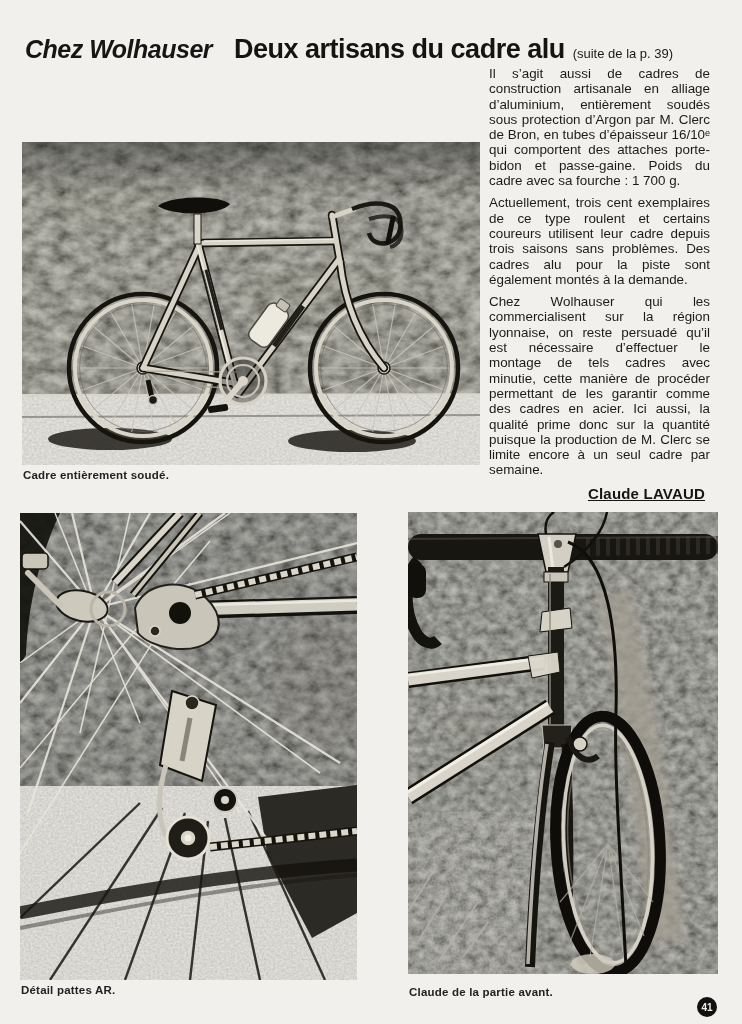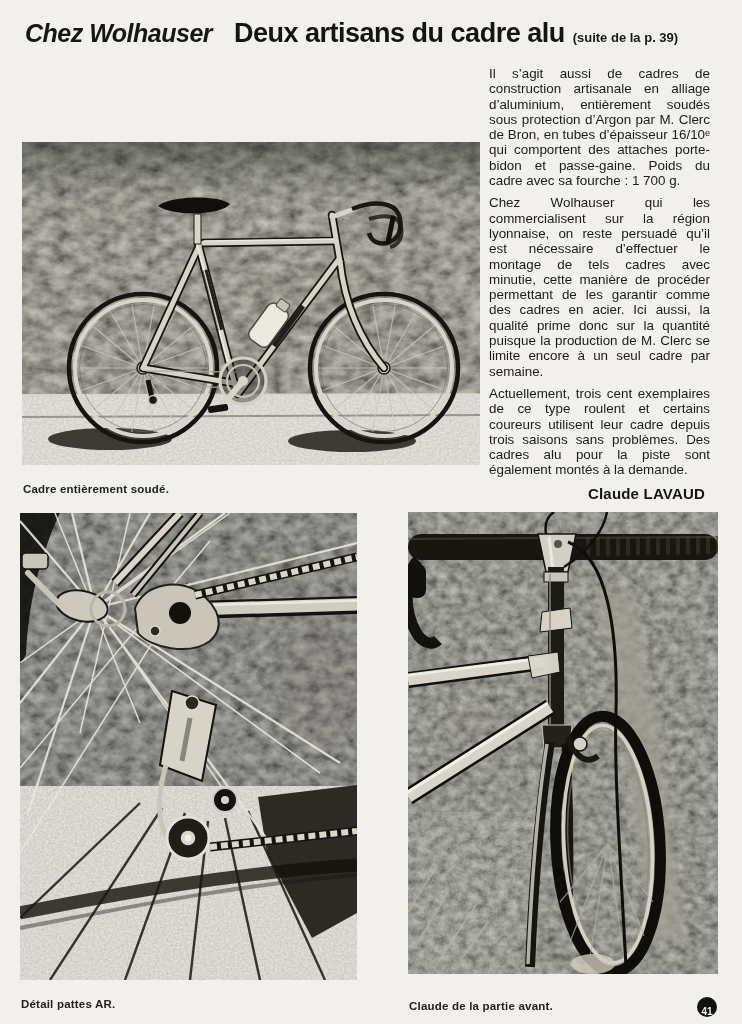--- a/index.html
+++ b/index.html
@@ -3,54 +3,53 @@
 <meta charset="utf-8">
 <style>
   html,body{margin:0;padding:0;}
   body{background:#dcdad6;font-family:"Liberation Sans","DejaVu Sans",sans-serif;}
   .page{
     position:relative;width:742px;height:1024px;margin:0 auto;
     background:#f2f0ec;overflow:hidden;
     box-shadow:0 0 6px rgba(0,0,0,.25);
   }
   
-  .masthead{position:absolute;left:25px;top:18px;display:flex;align-items:baseline;white-space:nowrap;}
+  .masthead{position:absolute;left:25px;top:34px;display:flex;align-items:baseline;white-space:nowrap;}
   .t1{font-style:italic;font-weight:700;font-size:25px;letter-spacing:-0.5px;color:#161616;}
   .t2{font-weight:700;font-size:27px;letter-spacing:-0.5px;color:#141414;margin-left:22px;}
-  .t3{font-weight:700;font-size:13px;color:#1a1a1a;margin-left:8px;}
+  .t3{font-weight:400;font-size:13px;color:#1a1a1a;margin-left:8px;}
   
   figure{margin:0;padding:0;position:absolute;}
   .ph-main{left:22px;top:142px;width:458px;height:323px;}
   .ph-rear{left:20px;top:513px;width:337px;height:467px;}
   .ph-front{left:408px;top:512px;width:310px;height:462px;}
   figure svg{display:block;width:100%;height:100%;}
   .caption{
     position:absolute;font-weight:700;font-size:11.5px;color:#222;
     letter-spacing:.2px;
-    margin-top:14px;
   }
   .cap-main{left:23px;top:469px;}
   .cap-rear{left:21px;top:984px;text-align:right;}
   .cap-front{left:409px;top:986px;}
   
   .article{
     position:absolute;left:489px;top:66px;width:221px;color:#1b1b1b;
   }
   .article p{
     margin:0 0 7px 0;font-size:13.4px;line-height:15.3px;
     text-align:justify;text-justify:inter-word;hyphens:manual;
   }
   .byline{
     margin-top:3px;text-align:right;padding-right:5px;
-    font-weight:700;font-size:15px;color:#151515;letter-spacing:.2px;
+    font-weight:700;font-size:15px;color:#151515;letter-spacing:.2px;text-decoration:underline;
   }
   
   .page-number{
     position:absolute;left:697px;top:997px;width:20px;height:20px;border-radius:50%;
-    background:#111;color:#f4f2ee;display:flex;align-items:flex-end;justify-content:center;
+    background:#111;color:#f4f2ee;display:flex;align-items:center;justify-content:center;
     font-weight:700;font-size:10px;
   }
 </style>
 </head>
 <body>
 
 <div class="page">
 
   <header class="masthead">
     <span class="t1">Chez Wolhauser</span>
@@ -165,22 +164,22 @@
 
         <path d="M126,238 L130,256" stroke="#14120d" stroke-width="5"></path>
         <circle cx="131" cy="258" r="4.5" fill="#1c1a14" stroke="#cbc7bb" stroke-width="1.5"></circle>
       </g>
     </svg>
   </figure>
   <div class="caption cap-main">Cadre entièrement soudé.</div>
 
   <section class="article">
     <p>Il s’agit aussi de cadres de construction artisanale en alliage d’aluminium, entièrement soudés sous protection d’Argon par M. Clerc de Bron, en tubes d’épaisseur 16/10ᵉ qui comportent des attaches porte-bidon et passe-gaine. Poids du cadre avec sa fourche : 1 700 g.</p>
+    <p>Actuellement, trois cent exemplaires de ce type roulent et certains coureurs utilisent leur cadre depuis trois saisons sans problèmes. Des cadres alu pour la piste sont également montés à la demande.</p>
     <p>Chez Wolhauser qui les commercialisent sur la région lyonnaise, on reste persuadé qu’il est nécessaire d’effectuer le montage de tels cadres avec minutie, cette manière de procéder permettant de les garantir comme des cadres en acier. Ici aussi, la qualité prime donc sur la quantité puisque la production de M. Clerc se limite encore à un seul cadre par semaine.</p>
-    <p>Actuellement, trois cent exemplaires de ce type roulent et certains coureurs utilisent leur cadre depuis trois saisons sans problèmes. Des cadres alu pour la piste sont également montés à la demande.</p>
     <div class="byline">Claude LAVAUD</div>
   </section>
 
   <figure class="ph-rear">
     <svg viewBox="0 0 337 467" preserveAspectRatio="none" aria-hidden="true">
       <defs>
         <filter id="f2g" x="0" y="0" width="100%" height="100%">
           <feTurbulence type="fractalNoise" baseFrequency="0.08 0.1" numOctaves="4" seed="21"></feTurbulence>
           <feColorMatrix type="matrix" values="0.45 0 0 0 0.02  0.45 0 0 0 0.02  0.42 0 0 0 0.02  0 0 0 0 1"></feColorMatrix>
         </filter>

